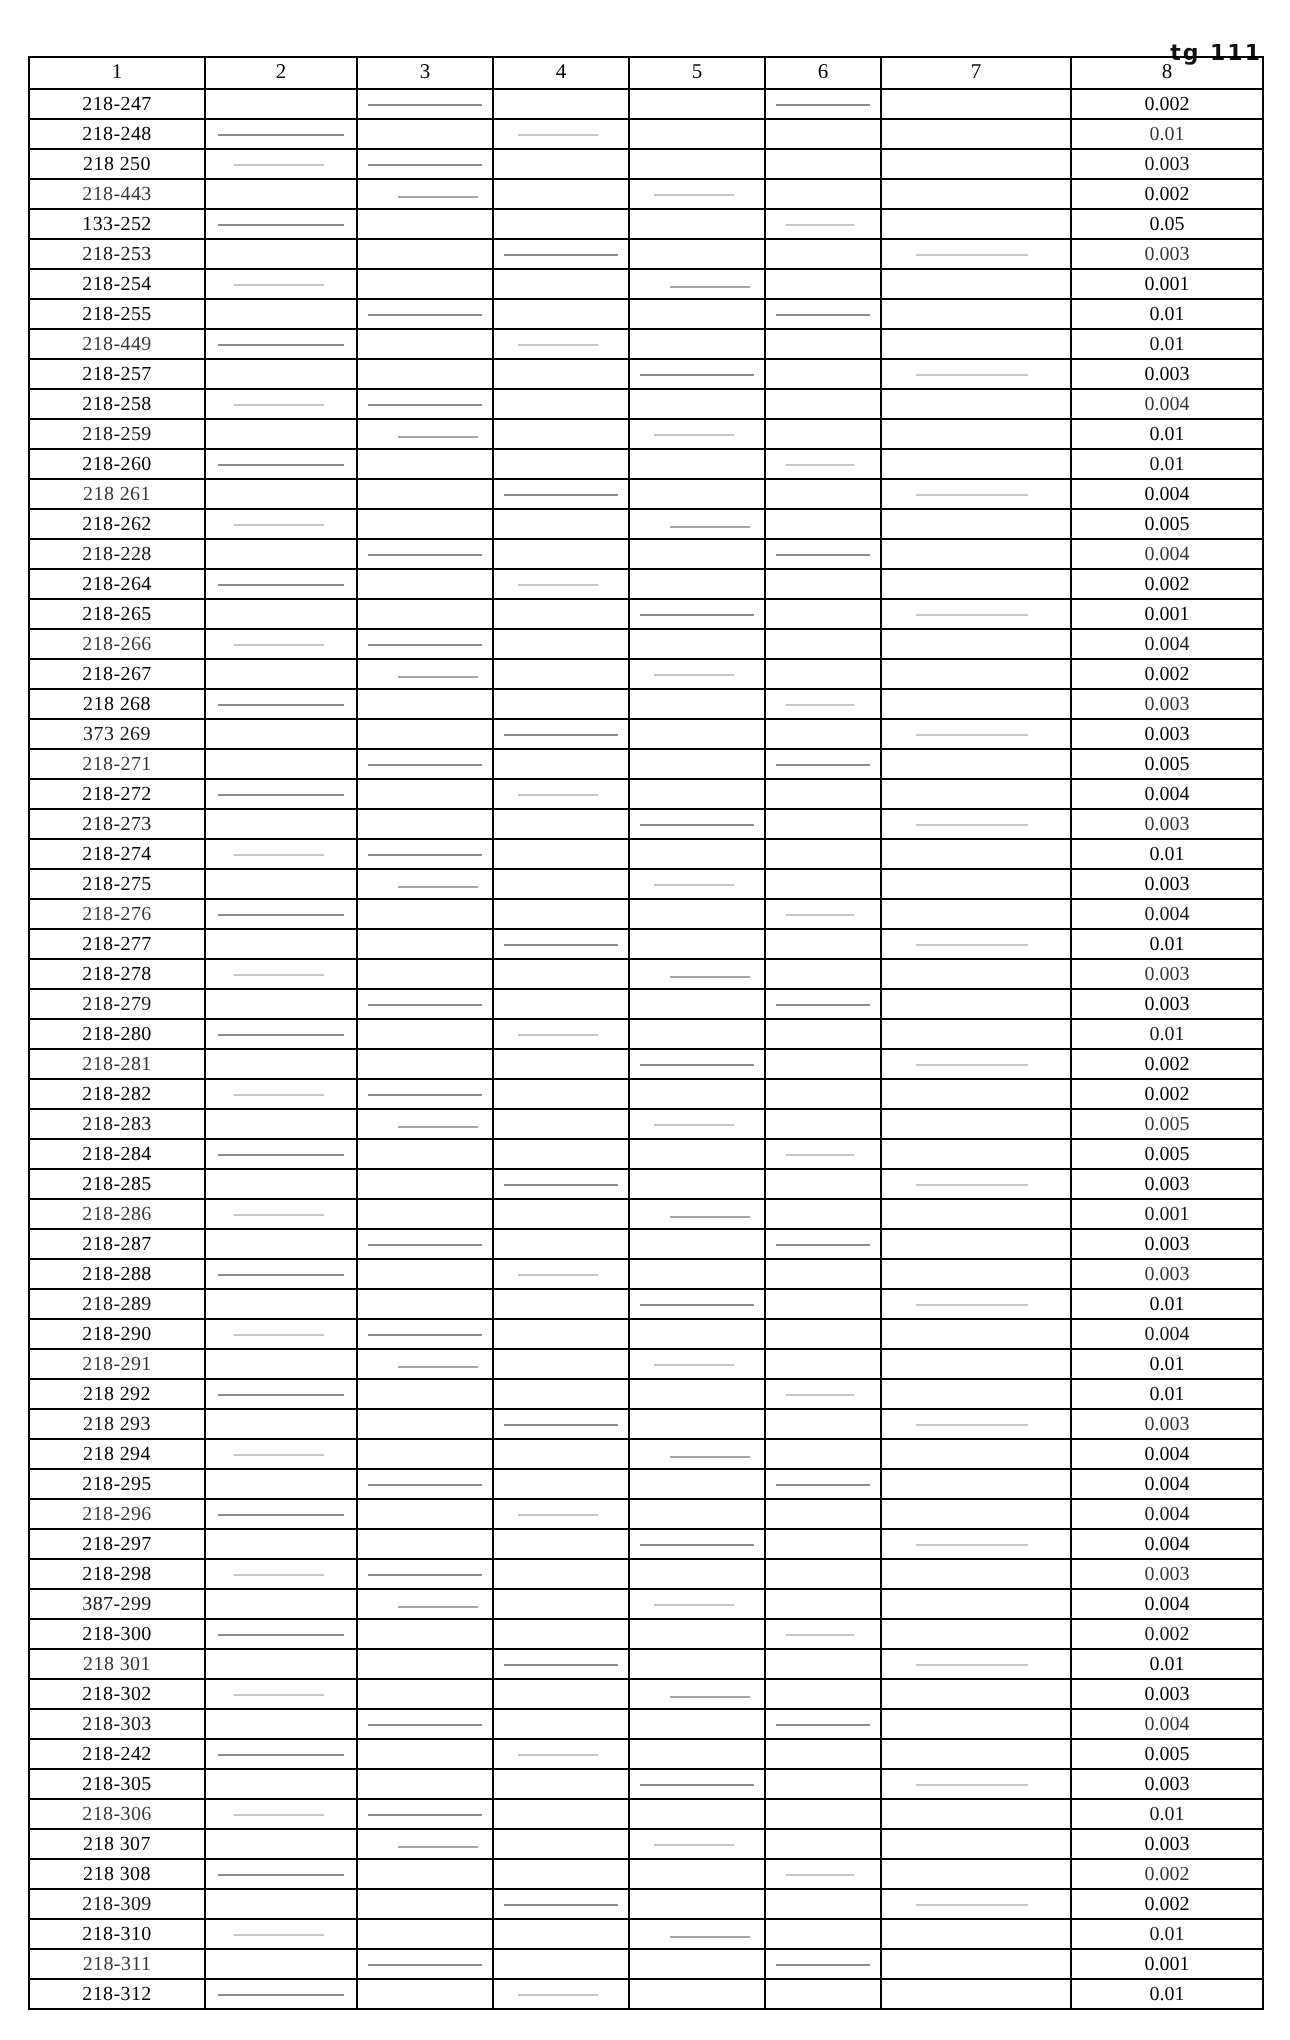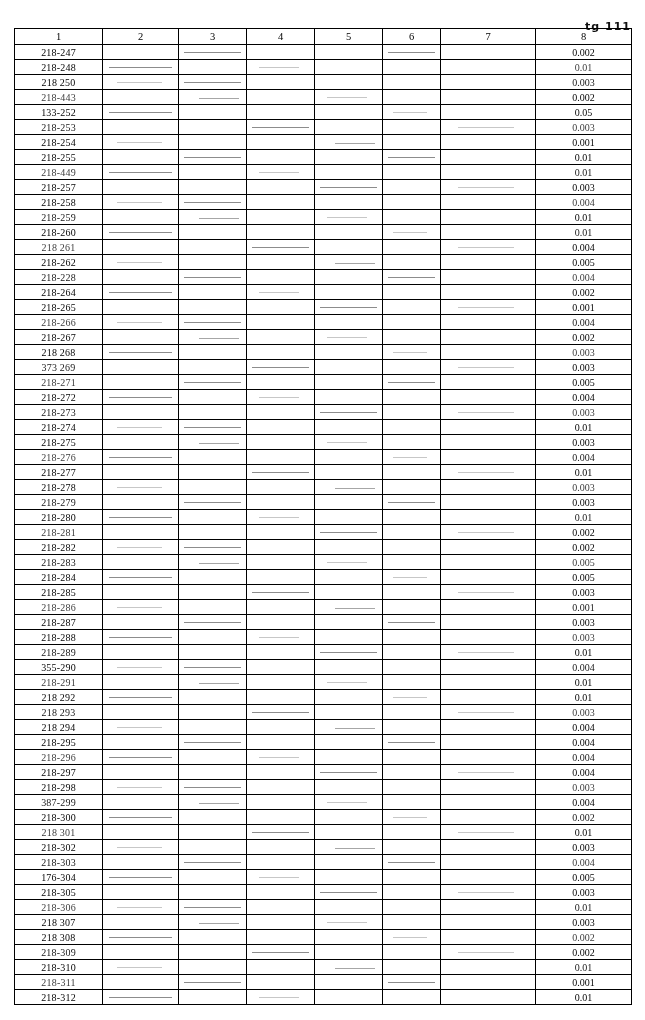--- a/index.html
+++ b/index.html
@@ -591,21 +591,21 @@
             <td class=""></td>
             <td class=""></td>
             <td class=""></td>
             <td class="smudge"></td>
             <td class=""></td>
             <td class="smudge-light"></td>
             <td class="val blur-a">0.01</td>
             <td></td>
           </tr>
           <tr>
-            <td class="id blur-a">355-290</td>
+            <td class="id blur-a">218-290</td>
             <td class="smudge-light"></td>
             <td class="smudge"></td>
             <td class=""></td>
             <td class=""></td>
             <td class=""></td>
             <td class=""></td>
             <td class="val blur-b">0.004</td>
             <td></td>
           </tr>
           <tr>
@@ -745,21 +745,21 @@
             <td class=""></td>
             <td class="smudge"></td>
             <td class=""></td>
             <td class=""></td>
             <td class="smudge"></td>
             <td class=""></td>
             <td class="val blur-c">0.004</td>
             <td></td>
           </tr>
           <tr>
-            <td class="id blur-a">176-304</td>
+            <td class="id blur-a">218-242</td>
             <td class="smudge"></td>
             <td class=""></td>
             <td class="smudge-light"></td>
             <td class=""></td>
             <td class=""></td>
             <td class=""></td>
             <td class="val blur-a">0.005</td>
             <td></td>
           </tr>
           <tr>

